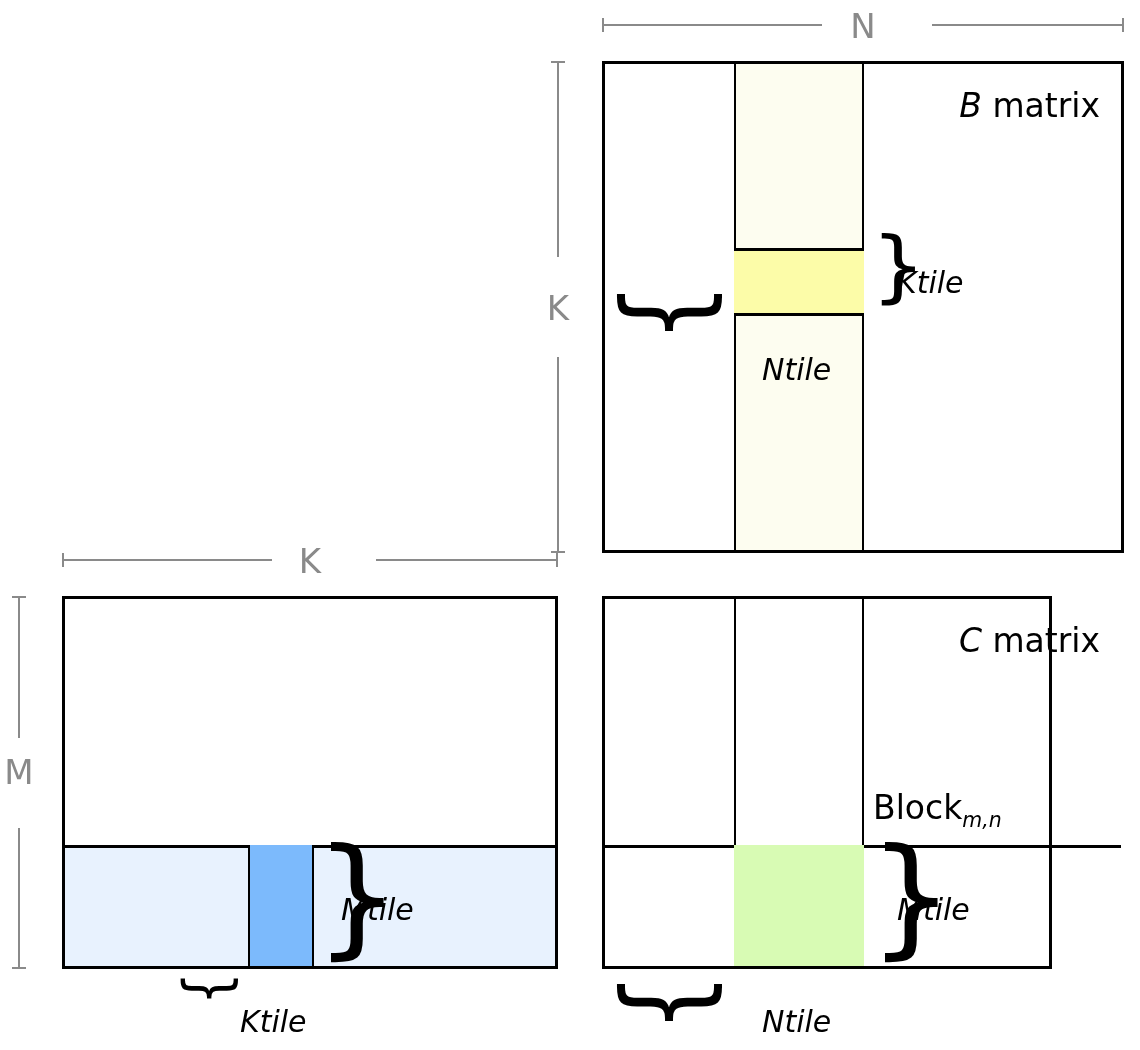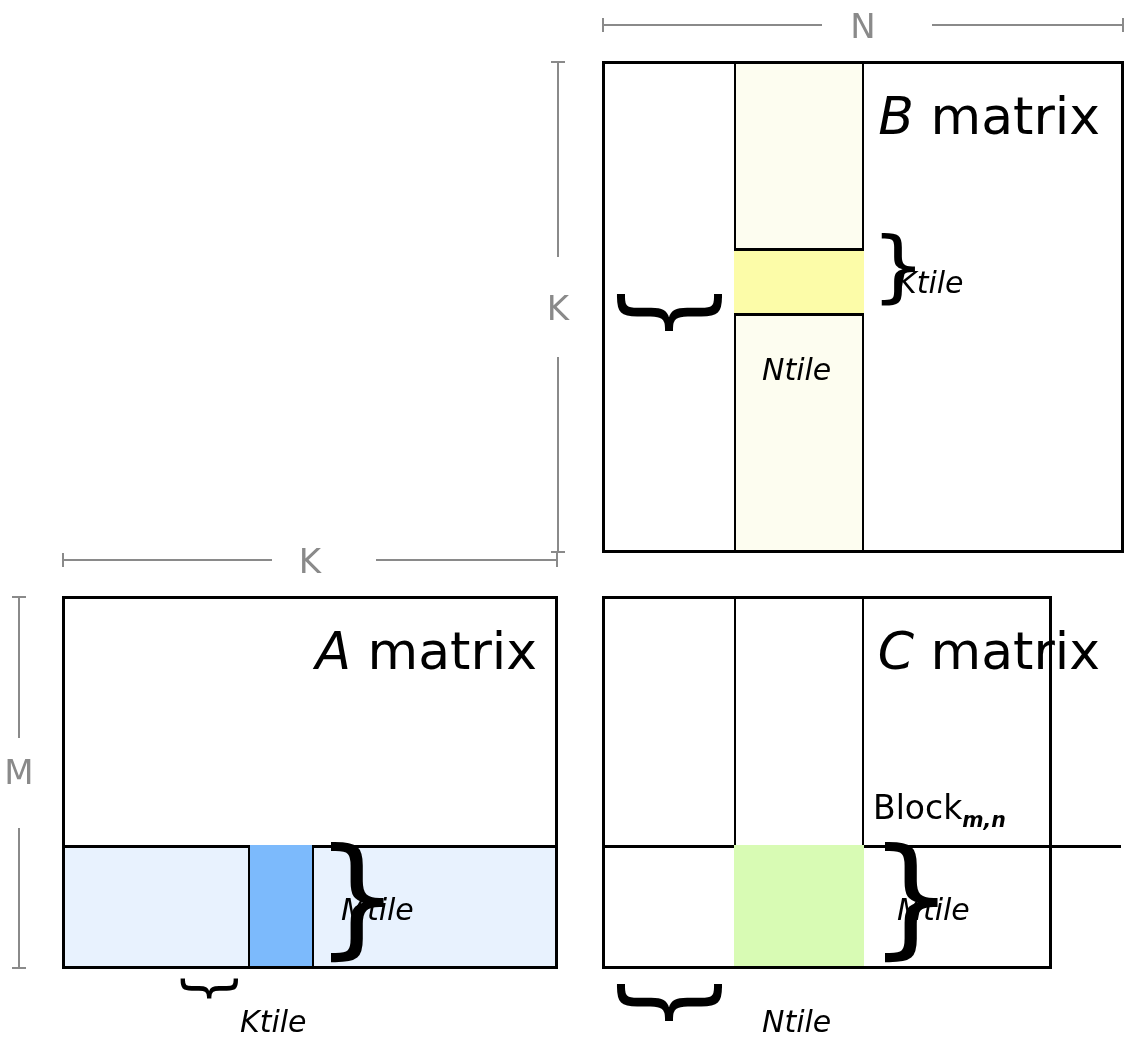--- a/index.html
+++ b/index.html
@@ -36,40 +36,39 @@
   }
   .hdiv {
     position: absolute;
     height: 3px;
     background: #000000;
   }
 
   
   .matrix-label {
     position: absolute;
-    font-size: 52px;
+    font-size: 33px;
     color: #000000;
     white-space: nowrap;
     text-align: right;
   }
   .matrix-label .it {
     font-style: italic;
   }
 
   
   .block-label {
     position: absolute;
     font-size: 33px;
     color: #000000;
     white-space: nowrap;
   }
   .block-label sub {
     font-style: italic;
     font-size: 0.62em;
-    font-weight: bold;
   }
 
   
   .tile-label {
     position: absolute;
     font-size: 30px;
     font-style: italic;
     color: #000000;
     white-space: nowrap;
   }
@@ -183,23 +182,20 @@
   <div class="dim-label" style="left:-1px; top:752px; width:40px;">M</div>
 
   <div class="matrix-box" style="left:62px; top:596px; width:496px; height:373px;">
 
     <div class="fill" style="left:0px; top:246px; width:490px; height:121px; background:#e8f2fe;"></div>
 
     <div class="hdiv" style="left:0px; top:246px; width:490px;"></div>
 
     <div class="fill" style="left:183px; top:246px; width:66px; height:121px; background:#7cbafc; border-left:2px solid #000; border-right:2px solid #000;"></div>
 
-    <div class="matrix-label" style="left:0px; top:22px; width:472px;">
-      <span class="it">A</span><span> matrix</span>
-    </div>
   </div>
 
   <div class="brace" style="left:314px; top:828px; font-size:136px; transform:scaleY(0.95);">}</div>
   <div class="tile-label" style="left:341px; top:892px;">Mtile</div>
 
   <div class="brace" style="left:244px; top:972px; font-size:52px; transform:rotate(90deg) scaleY(1.2); transform-origin:left top;">}</div>
   <div class="tile-label" style="left:240px; top:1004px;">Ktile</div>
 
   <div class="matrix-box" style="left:602px; top:596px; width:450px; height:373px;">
 

